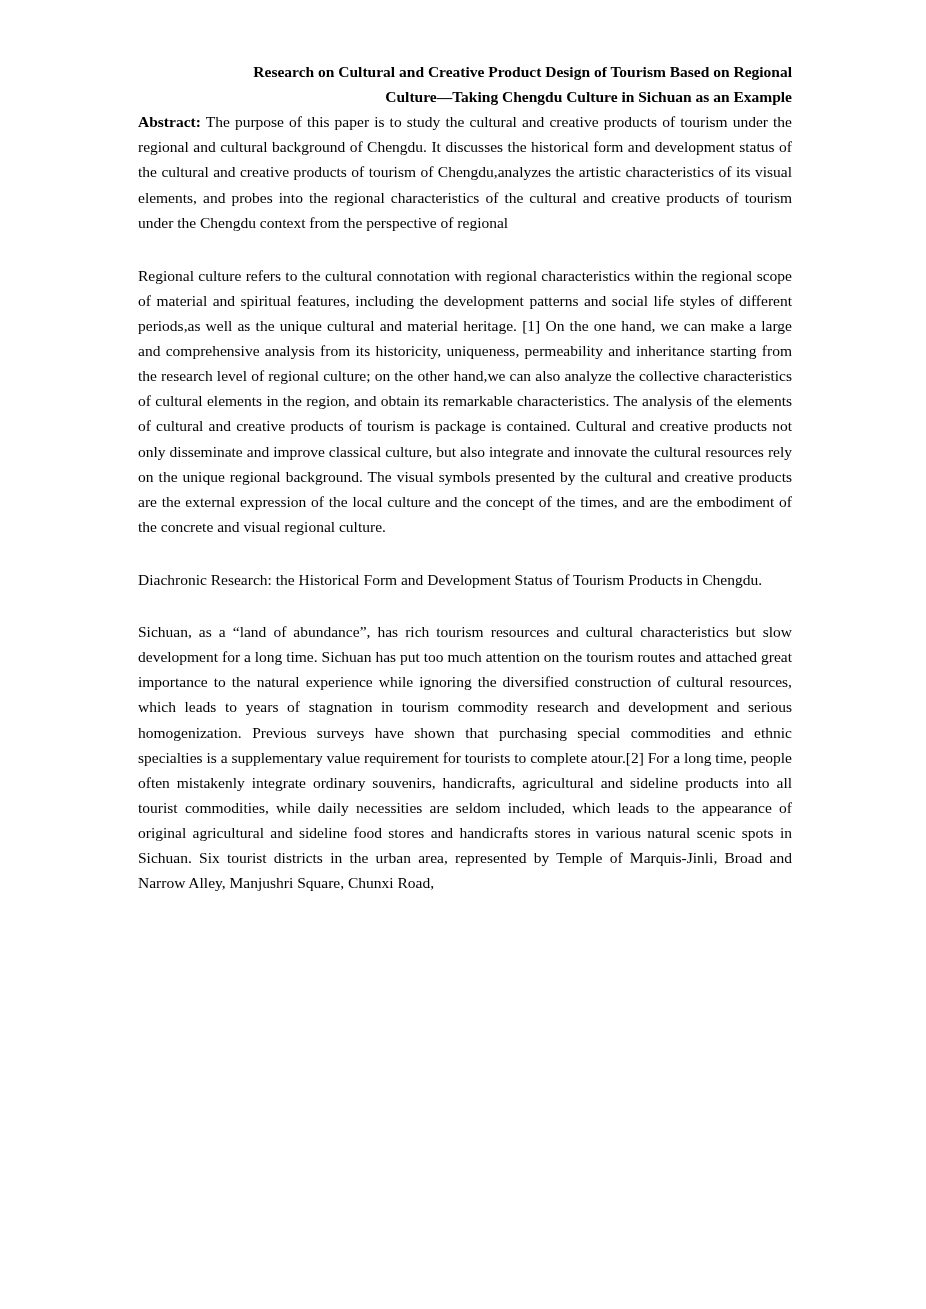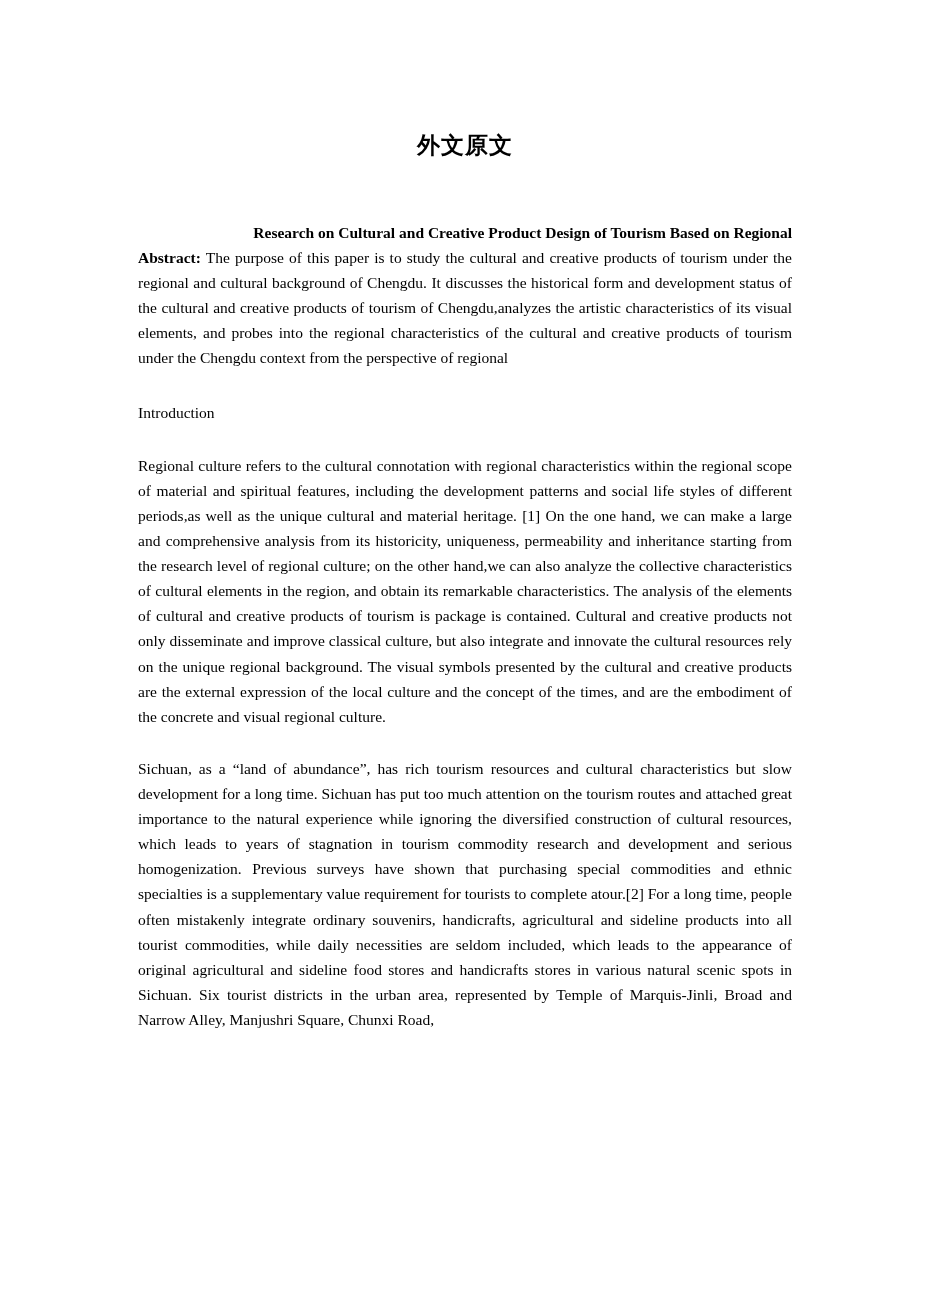--- a/index.html
+++ b/index.html
@@ -60,30 +60,30 @@
   .nogap {
     text-align: left;
   }
 </style>
 </head>
 <body>
 
 <div class="page">
   <div class="content">
 
-    <h1 class="doc-title">外文原文</h1>
 
     <div class="paper-title">
       <div>Research on Cultural and Creative Product Design of Tourism Based on Regional</div>
+      <div>Culture—Taking Chengdu Culture in Sichuan as an Example</div>
     </div>
 
 
     <p class="body"><span class="lead">Abstract:</span><span> The purpose of this paper is to study the cultural and creative products of tourism under the regional and cultural background of Chengdu. It discusses the historical form and development status of the cultural and creative products of tourism of Chengdu,analyzes the artistic characteristics of its visual elements, and probes into the regional characteristics of the cultural and creative products of tourism under the Chengdu context from the perspective of regional</span></p>
 
-    <p class="body spaced nogap" style="margin-top:29px;">Introduction</p>
 
     <p class="body spaced" style="margin-top:28px;">Regional culture refers to the cultural connotation with regional characteristics within the regional scope of material and spiritual features, including the development patterns and social life styles of different periods,as well as the unique cultural and material heritage. [1] On the one hand, we can make a large and comprehensive analysis from its historicity, uniqueness, permeability and inheritance starting from the research level of regional culture; on the other hand,we can also analyze the collective characteristics of cultural elements in the region, and obtain its remarkable characteristics. The analysis of the elements of cultural and creative products of tourism is package is contained. Cultural and creative products not only disseminate and improve classical culture, but also integrate and innovate the cultural resources rely on the unique regional background. The visual symbols presented by the cultural and creative products are the external expression of the local culture and the concept of the times, and are the embodiment of the concrete and visual regional culture.</p>
 
+    <p class="body spaced" style="margin-top:28px;">Diachronic Research: the Historical Form and Development Status of Tourism Products in Chengdu.</p>
 
     <p class="body spaced" style="margin-top:27px;">Sichuan, as a “land of abundance”, has rich tourism resources and cultural characteristics but slow development for a long time. Sichuan has put too much attention on the tourism routes and attached great importance to the natural experience while ignoring the diversified construction of cultural resources, which leads to years of stagnation in tourism commodity research and development and serious homogenization. Previous surveys have shown that purchasing special commodities and ethnic specialties is a supplementary value requirement for tourists to complete atour.[2] For a long time, people often mistakenly integrate ordinary souvenirs, handicrafts, agricultural and sideline products into all tourist commodities, while daily necessities are seldom included, which leads to the appearance of original agricultural and sideline food stores and handicrafts stores in various natural scenic spots in Sichuan. Six tourist districts in the urban area, represented by Temple of Marquis-Jinli, Broad and Narrow Alley, Manjushri Square, Chunxi Road,</p>
 
   </div>
 </div>
 
 </body></html>

